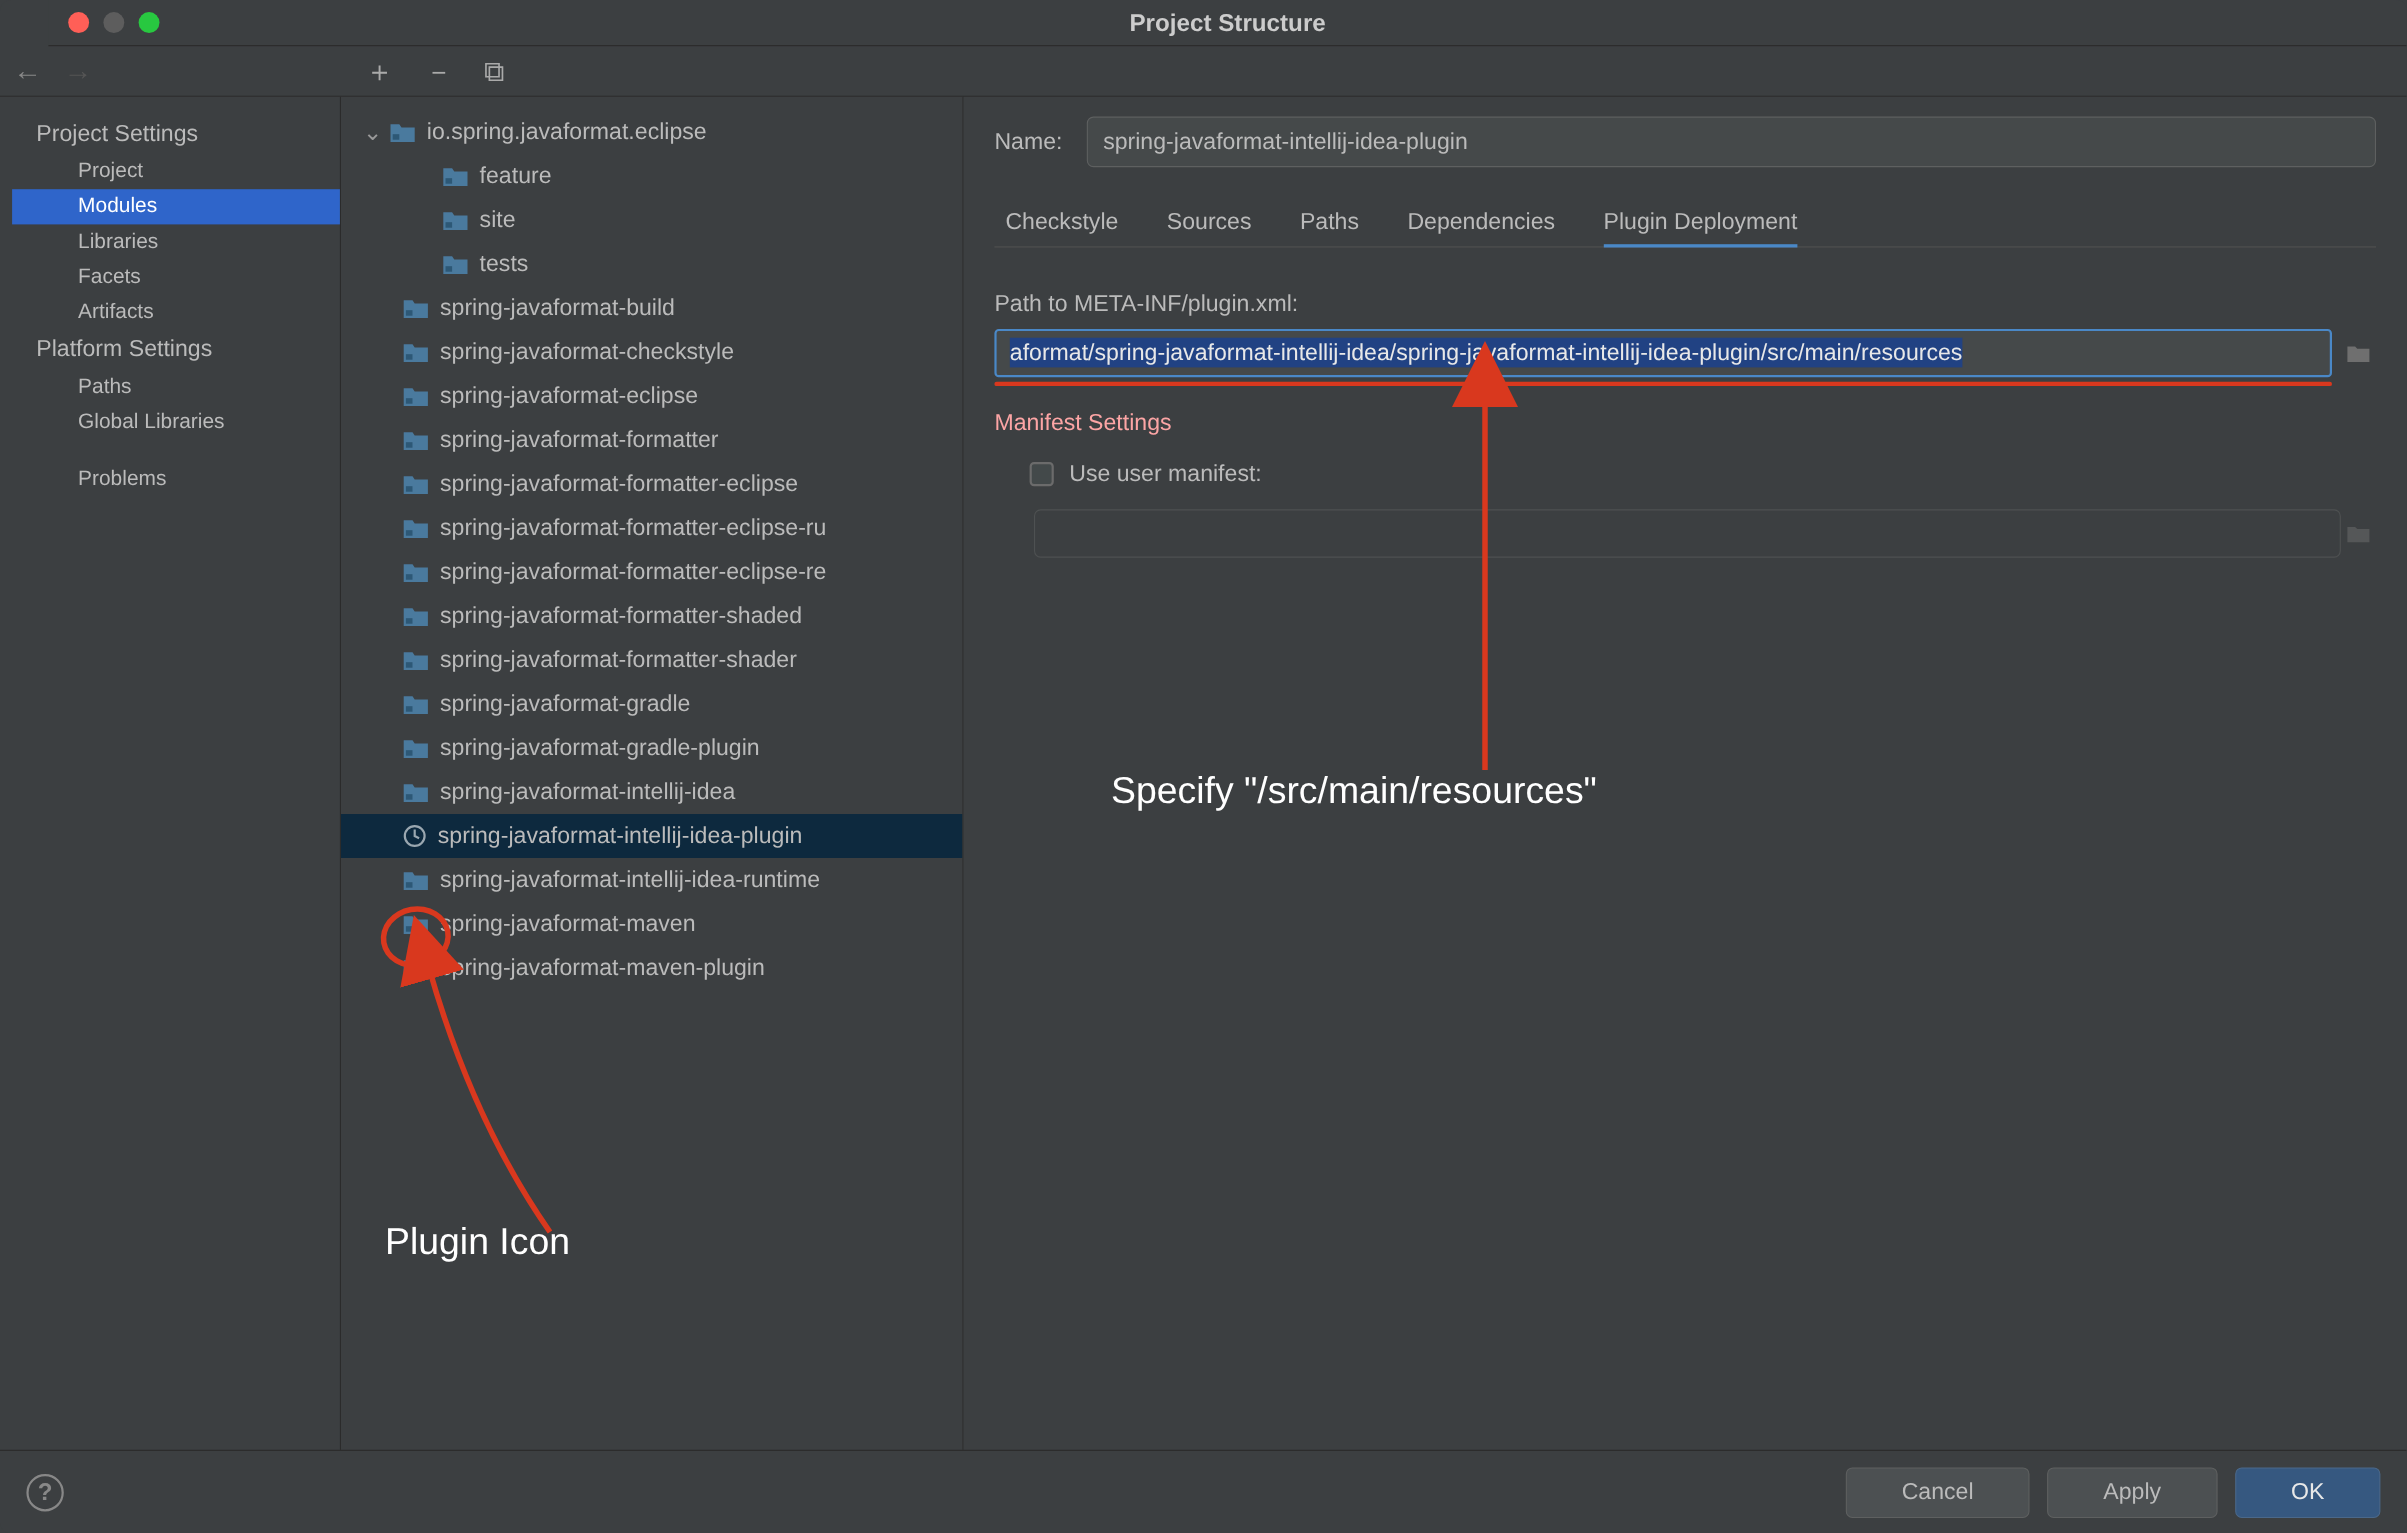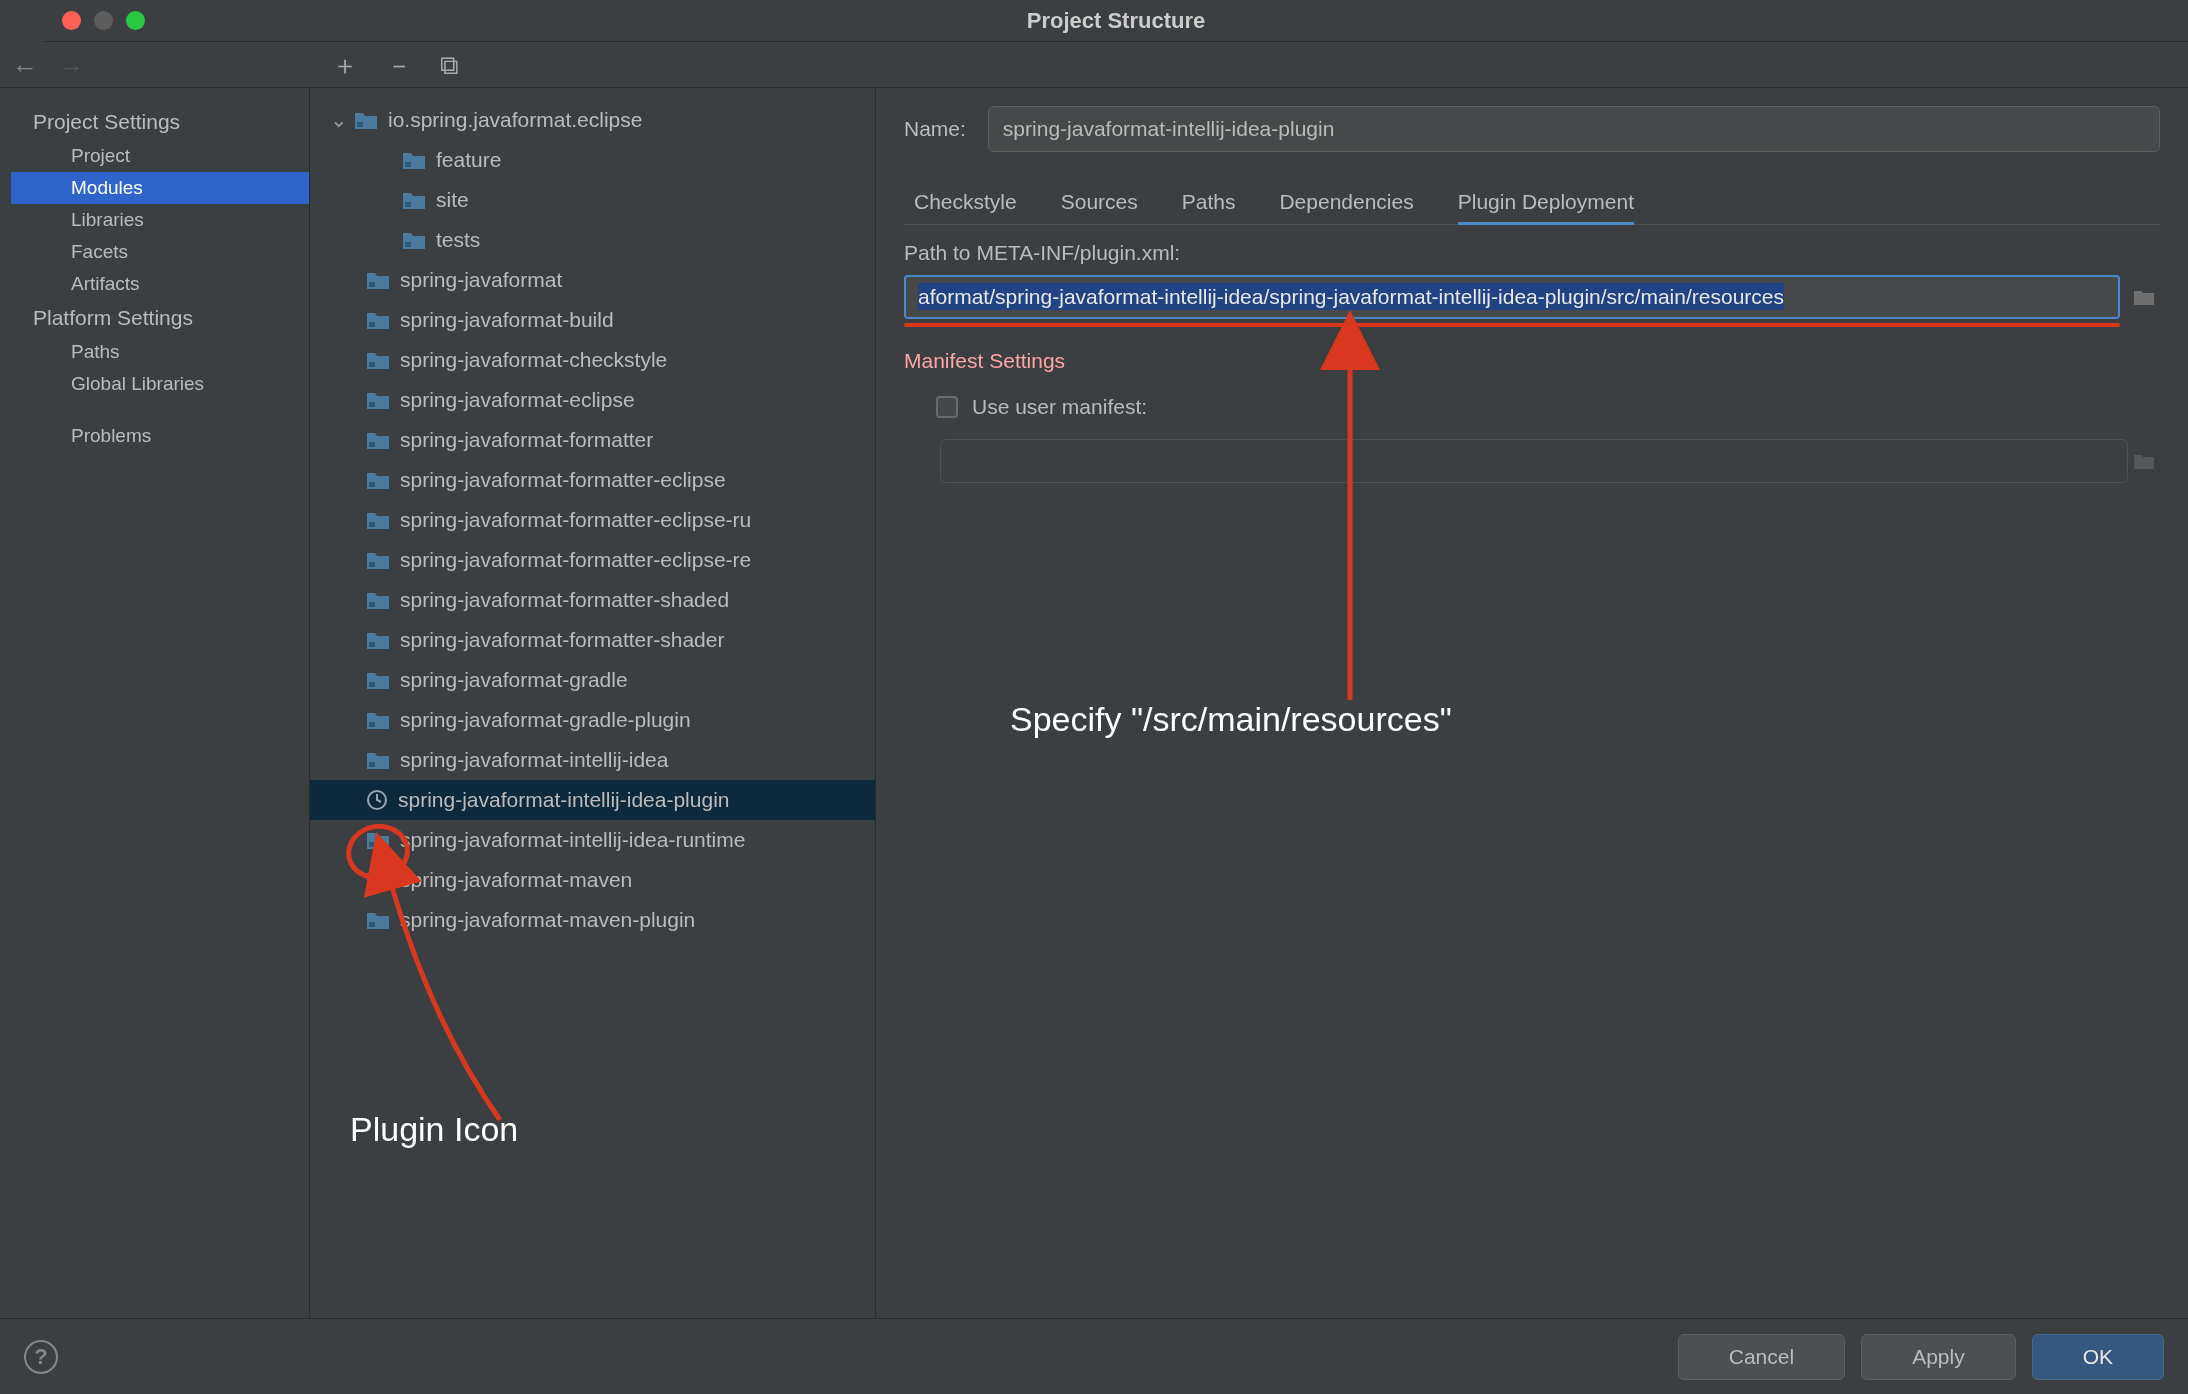--- a/index.html
+++ b/index.html
@@ -31,21 +31,21 @@
 .tree-indent-2 { padding-left: 56px; }
 .tree-indent-3 { padding-left: 92px; }
 .chevron { width: 20px; color: #999; margin-right: 4px; }
 .folder-icon { width: 24px; height: 20px; margin-right: 10px; display: inline-flex; align-items: center; justify-content: center; }
 .folder-icon svg { width: 24px; height: 20px; }
 .plugin-icon { width: 22px; height: 22px; margin-right: 10px; display: inline-flex; align-items: center; justify-content: center; }
 .detail-panel { flex: 1; background: #3c3f41; padding: 18px 28px; display: flex; flex-direction: column; }
 .name-row { display: flex; align-items: center; gap: 22px; margin-bottom: 28px; }
 .name-label { color: #bbbbbb; font-size: 21px; }
 .name-input { flex: 1; background: #45494a; border: 1px solid #5e6060; border-radius: 6px; padding: 10px 14px; color: #bbbbbb; font-size: 21px; }
-.tabs { display: flex; gap: 44px; border-bottom: 1px solid #515151; margin-bottom: 16px; padding: 0 10px; }
+.tabs { display: flex; gap: 44px; border-bottom: 1px solid #515151; margin-bottom: 40px; padding: 0 10px; }
 .tab { padding: 10px 0; color: #bbbbbb; font-size: 21px; cursor: pointer; position: relative; }
 .tab.selected { color: #bbbbbb; }
 .tab.selected::after { content: ''; position: absolute; bottom: -1px; left: 0; right: 0; height: 3px; background: #4a88c7; }
 .field-label { color: #bbbbbb; font-size: 21px; margin-bottom: 10px; }
 .path-wrap { display: flex; align-items: center; gap: 8px; margin-bottom: 4px; }
 .path-input { flex: 1; background: #45494a; border: 2px solid #4a88c7; border-radius: 4px; padding: 8px 12px; color: #bbbbbb; font-size: 21px; white-space: nowrap; overflow: hidden; }
 .path-input .sel { background: #214283; color: #e8e8e8; padding: 2px 0; }
 .browse-btn { width: 32px; height: 40px; color: #777; display: flex; align-items: center; justify-content: center; cursor: pointer; }
 .red-underline { height: 4px; background: #d9381e; margin: 0 40px 22px 0; border-radius: 2px; }
 .section-title { color: #fca5a5; font-size: 21px; margin-bottom: 16px; }
@@ -144,29 +144,20 @@
             </span>
             <span>tests</span>
           </div>
           <div class="tree-row tree-indent-2">
             <span class="folder-icon">
               <svg viewBox="0 0 24 20">
                 <path d="M1 3 L9 3 L11 6 L23 6 L23 19 L1 19 Z" fill="#4a7a9e"></path>
                 <rect x="3" y="12" width="6" height="5" fill="#2d5876"></rect>
               </svg>
             </span>
-            <span>spring-javaformat</span>
-          </div>
-          <div class="tree-row tree-indent-2">
-            <span class="folder-icon">
-              <svg viewBox="0 0 24 20">
-                <path d="M1 3 L9 3 L11 6 L23 6 L23 19 L1 19 Z" fill="#4a7a9e"></path>
-                <rect x="3" y="12" width="6" height="5" fill="#2d5876"></rect>
-              </svg>
-            </span>
             <span>spring-javaformat-build</span>
           </div>
           <div class="tree-row tree-indent-2">
             <span class="folder-icon">
               <svg viewBox="0 0 24 20">
                 <path d="M1 3 L9 3 L11 6 L23 6 L23 19 L1 19 Z" fill="#4a7a9e"></path>
                 <rect x="3" y="12" width="6" height="5" fill="#2d5876"></rect>
               </svg>
             </span>
             <span>spring-javaformat-checkstyle</span>

